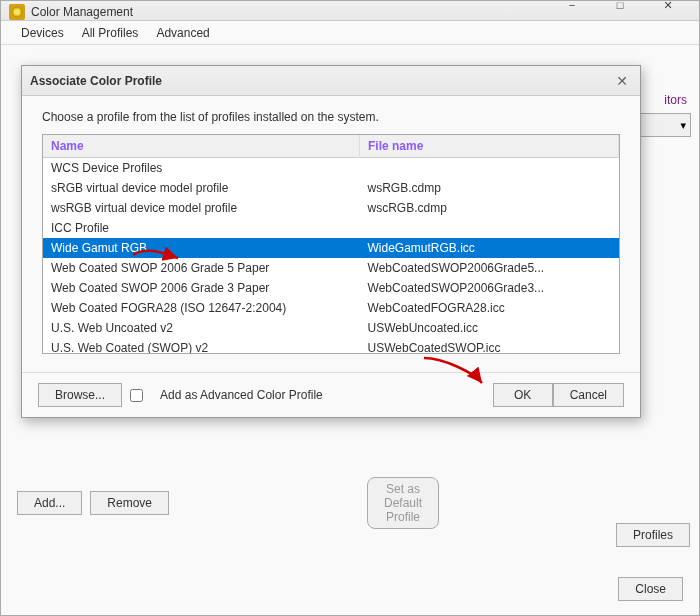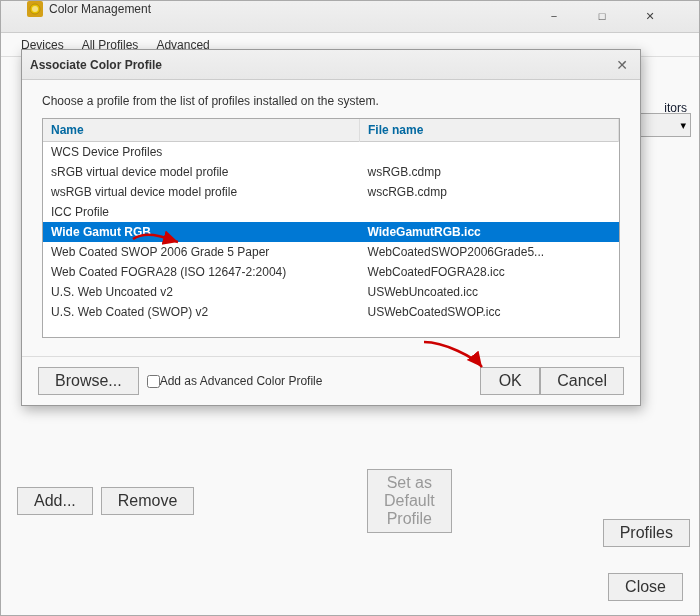--- a/index.html
+++ b/index.html
@@ -18,24 +18,24 @@
       position: absolute;
       top: 0; left: 0;
       width: 700px;
       height: 616px;
       background: #f9f9f9;
       border: 1px solid #aaa;
     }
 
     .main-titlebar {
       background: linear-gradient(to bottom, #f0f0f0, #e8e8e8);
-      height: 32px;
-      display: flex;
-      align-items: flex-start;
-      padding: 0 26px;
+      height: 20px;
+      display: flex;
+      align-items: flex-end;
+      padding: 0 8px;
       border-bottom: 1px solid #ccc;
       gap: 6px;
     }
 
     .main-titlebar-icon {
       width: 16px;
       height: 16px;
       background: #d4a017;
       border-radius: 2px;
       display: flex;
@@ -71,40 +71,41 @@
       left: 16px;
       color: #0078d4;
       text-decoration: underline;
       cursor: pointer;
       font-size: 12px;
     }
 
     
     .btn {
       padding: 4px 16px;
-      font-size: 16px;
+      font-size: 12px;
       background: #f0f0f0;
       border: 1px solid #aaa;
       cursor: pointer;
       color: #333;
       min-width: 60px;
       text-align: center;
     }
     .btn-disabled {
       color: #aaa;
       cursor: default;
+      border-radius: 8px;
     }
     .btn-primary {
       background: #f0f0f0;
     }
 
     
     .dialog-overlay {
       position: absolute;
-      top: 48px;
+      top: 64px;
       left: 20px;
       width: 620px;
       background: #f9f9f9;
       border: 1px solid #999;
       box-shadow: 2px 4px 12px rgba(0,0,0,0.3);
       z-index: 10;
     }
 
     .dialog-titlebar {
       background: linear-gradient(to bottom, #f0f0f0, #e8e8e8);
@@ -164,61 +165,60 @@
     .profile-table thead tr {
       background: #f0f0f0;
       border-bottom: 1px solid #ccc;
     }
 
     .profile-table thead th {
       text-align: left;
       padding: 4px 8px;
       font-size: 12px;
       font-weight: 600;
-      color: #0369a1;
+      color: #8b5cf6;
       border-right: 1px solid #ddd;
     }
 
     .profile-table tbody tr {
       cursor: pointer;
     }
 
     .profile-table td {
       padding: 3px 8px;
       font-size: 12px;
       color: #333;
     }
 
     .row-category {
       color: #0078d4;
       font-size: 12px;
     }
 
     .row-selected {
       background: #0078d4 !important;
-      font-weight: bold;
     }
     .row-selected td {
       color: white !important;
     }
 
     
     .dialog-bottom {
       display: flex;
       align-items: center;
       padding: 10px 16px;
       gap: 8px;
       border-top: 1px solid #ddd;
       margin-top: 4px;
     }
 
     .checkbox-label {
       display: flex;
       align-items: center;
-      gap: 0;
+      gap: 17px;
       font-size: 12px;
       color: #333;
     }
 
     .spacer { flex: 1; }
 
     
     ::-webkit-scrollbar { width: 14px; }
     ::-webkit-scrollbar-track { background: #f0f0f0; }
     ::-webkit-scrollbar-thumb { background: #c0c0c0; border: 3px solid #f0f0f0; }
@@ -296,21 +296,21 @@
     <span class="menu-item">Devices</span>
     <span class="menu-item">All Profiles</span>
     <span class="menu-item">Advanced</span>
   </div>
 
   <div style="position:absolute; top:56px; right:8px; display:flex; align-items:center; gap:4px;">
     <div class="top-right-dropdown">
       <span style="margin-left:auto;">▾</span>
     </div>
   </div>
-  <div style="position:absolute; top:100px; right:12px; font-size:12px; color:#0f172a;">itors</div>
+  <div style="position:absolute; top:92px; right:12px; font-size:12px; color:#701a75;">itors</div>
 
   <div style="position:absolute; bottom:100px; left:16px; display:flex; align-items:center; gap:8px;">
     <button class="btn">Add...</button>
     <button class="btn">Remove</button>
     <button class="btn btn-disabled" style="color:#999; margin-left: auto; position:absolute; left:350px;">Set as Default Profile</button>
   </div>
 
 
   <button class="btn profiles-btn">Profiles</button>
 
@@ -355,20 +355,24 @@
               </tr>
               <tr class="row-selected">
                 <td>Wide Gamut RGB</td>
                 <td style="color: white; margin-top: 32px;">WideGamutRGB.icc</td>
               </tr>
               <tr>
                 <td>Web Coated SWOP 2006 Grade 5 Paper</td>
                 <td>WebCoatedSWOP2006Grade5...</td>
               </tr>
               <tr>
+                <td>Web Coated SWOP 2006 Grade 3 Paper</td>
+                <td>WebCoatedSWOP2006Grade3...</td>
+              </tr>
+              <tr>
                 <td>Web Coated FOGRA28 (ISO 12647-2:2004)</td>
                 <td>WebCoatedFOGRA28.icc</td>
               </tr>
               <tr>
                 <td>U.S. Web Uncoated v2</td>
                 <td>USWebUncoated.icc</td>
               </tr>
               <tr>
                 <td>U.S. Web Coated (SWOP) v2</td>
                 <td>USWebCoatedSWOP.icc</td>

